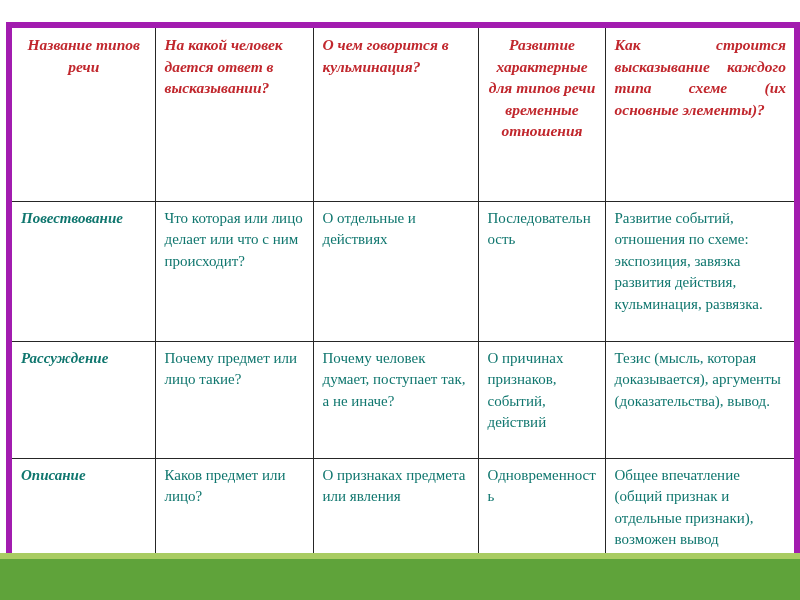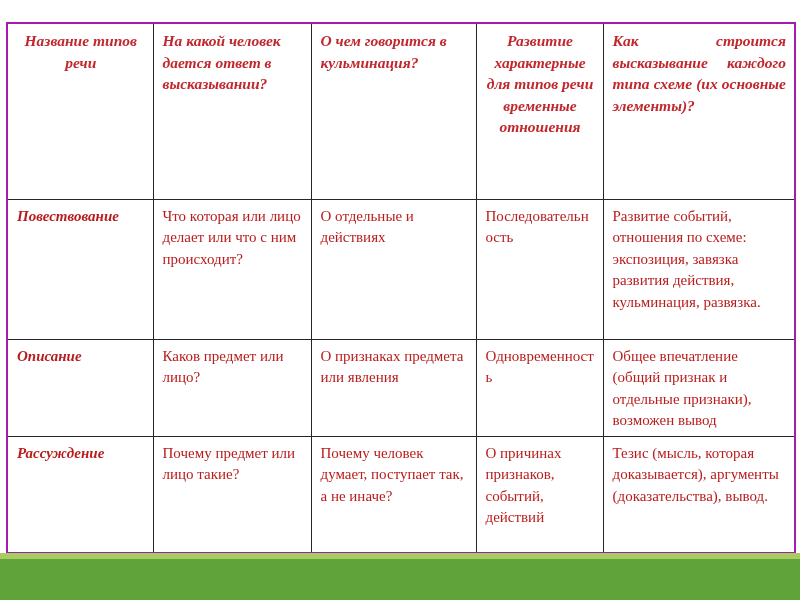--- a/index.html
+++ b/index.html
@@ -15,30 +15,30 @@
     overflow: hidden;
     font-family: "Liberation Serif", serif;
   }
   table.speech-table {
     position: absolute;
     left: 6px;
     top: 22px;
     width: 788px;
     border-collapse: collapse;
     table-layout: fixed;
-    border: 2px solid #a21caf;
+    border: 6px solid #a21caf;
     padding-left: 48px;
   }
   table.speech-table td {
     border: 1.5px solid #262626;
     vertical-align: top;
     padding: 6px 8px 4px 9px;
     font-size: 15px;
     line-height: 21.5px;
-    color: #b91c1c;
+    color: #0f766e;
     overflow-wrap: break-word;
     word-wrap: break-word;
   }
   tr.header-row td {
     color: #c1272d;
     font-weight: bold;
     font-style: italic;
     font-size: 15.5px;
   }
   td.row-head {
@@ -88,34 +88,34 @@
       </tr>
 
       <tr style="height:140px">
         <td class="row-head">Повествование</td>
         <td class="gap-top">Что которая или лицо делает или что с ним происходит?</td>
         <td>О отдельные и действиях</td>
         <td>Последовательность</td>
         <td>Развитие событий, отношения по схеме: экспозиция, завязка развития действия, кульминация, развязка.</td>
       </tr>
 
+      <tr style="height:117px">
+        <td class="row-head">Рассуждение</td>
+        <td>Почему предмет или лицо такие?</td>
+        <td>Почему человек думает, поступает так, а не иначе?</td>
+        <td>О причинах признаков, событий, действий</td>
+        <td>Тезис (мысль, которая доказывается), аргументы (доказательства), вывод.</td>
+      </tr>
+
       <tr style="height:90px">
         <td class="row-head">Описание</td>
         <td>Каков предмет или лицо?</td>
         <td>О признаках предмета или явления</td>
         <td>Одновременность</td>
         <td>Общее впечатление (общий признак и отдельные признаки), возможен вывод</td>
-      </tr>
-
-      <tr style="height:117px">
-        <td class="row-head">Рассуждение</td>
-        <td>Почему предмет или лицо такие?</td>
-        <td>Почему человек думает, поступает так, а не иначе?</td>
-        <td>О причинах признаков, событий, действий</td>
-        <td>Тезис (мысль, которая доказывается), аргументы (доказательства), вывод.</td>
       </tr>
     </tbody>
   </table>
 
   <div class="accent-stripe"></div>
   <div class="accent-bar"></div>
 
 </div>
 
 </body></html>

